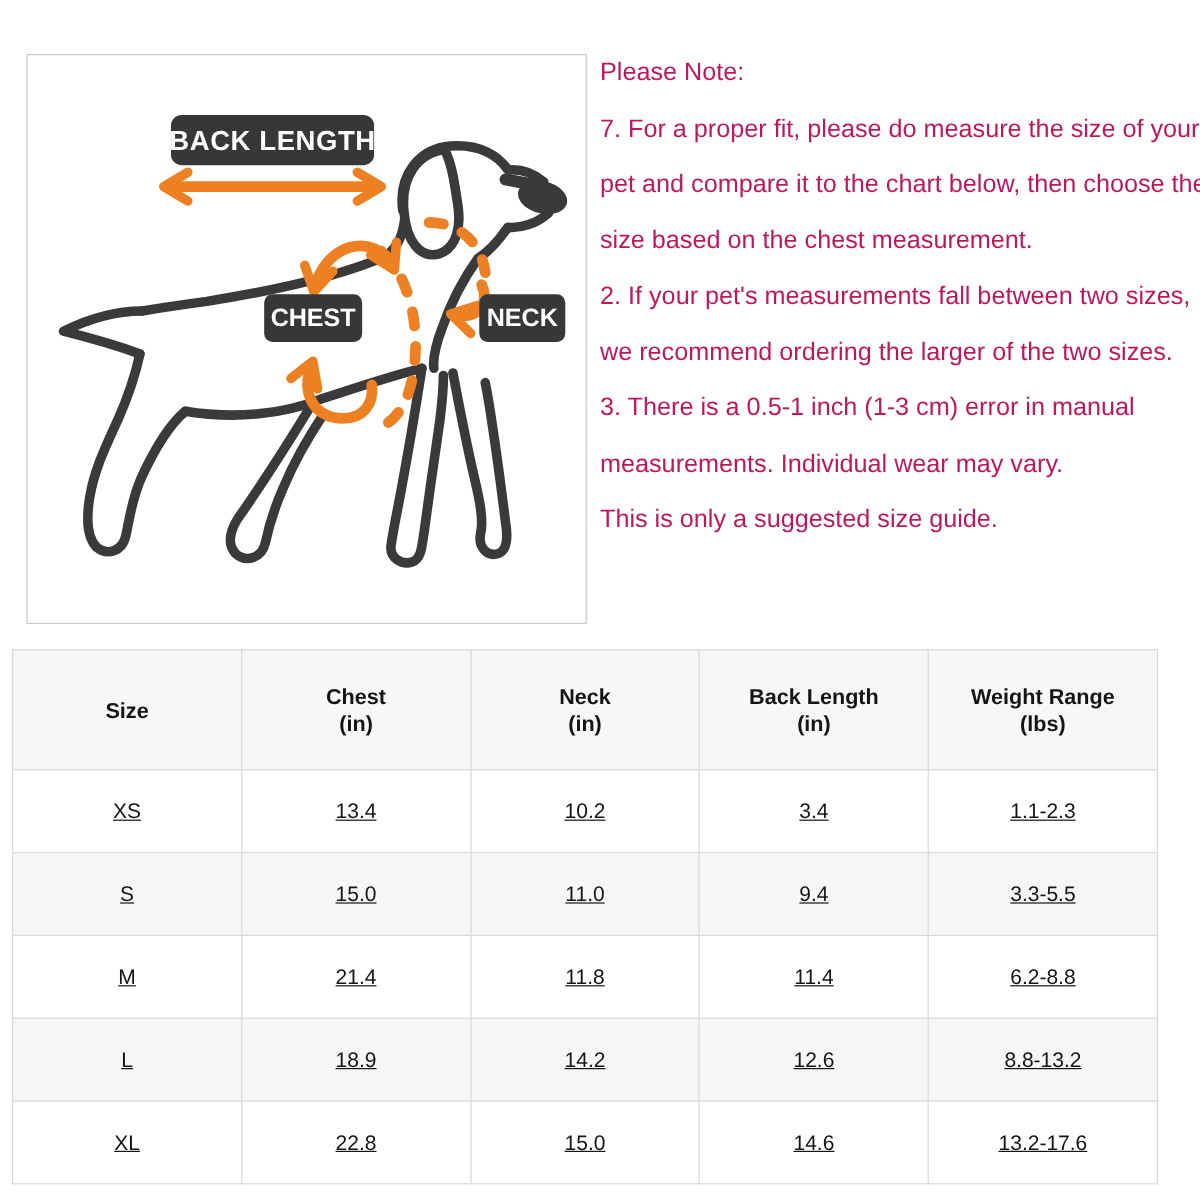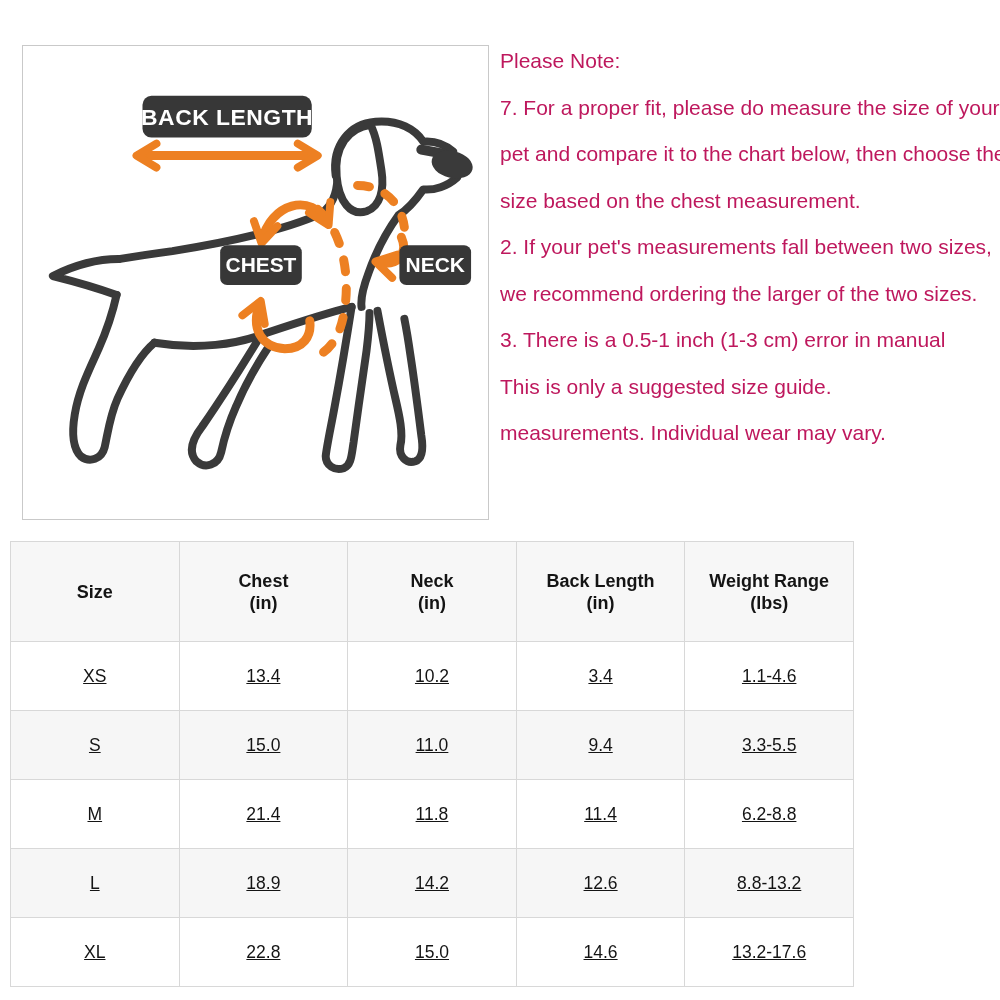--- a/index.html
+++ b/index.html
@@ -13,21 +13,21 @@
     border:1px solid #c9c9c9;box-sizing:border-box;background:#fff;
   }
   .diagram-box svg{display:block;width:100%;height:100%;}
   
   .notes{position:absolute;left:500px;top:38px;width:500px;}
   .note-line{
     font-size:21px;line-height:46.5px;white-space:nowrap;color:#be185d;
   }
   
   table.size-table{
-    position:absolute;left:10px;top:541px;width:844px;
+    position:absolute;left:10px;top:541px;width:955px;
     border-collapse:collapse;table-layout:fixed;background:#fff;
   }
   .size-table th,.size-table td{
     border:1px solid #d8d8d8;text-align:center;vertical-align:middle;
     padding:0;color:#141414;
   }
   .size-table thead th{
     height:99px;background:#f7f7f7;font-weight:bold;font-size:18px;line-height:22px;
   }
   .size-table tbody td{height:68px;font-size:17.5px;background:#ffffff;text-decoration:underline;}
@@ -98,22 +98,22 @@
 </div>
 
 <div class="notes">
   <div class="note-line">Please Note:</div>
   <div class="note-line">7. For a proper fit, please do measure the size of your</div>
   <div class="note-line">pet and compare it to the chart below, then choose the</div>
   <div class="note-line">size based on the chest measurement.</div>
   <div class="note-line">2. If your pet's measurements fall between two sizes,</div>
   <div class="note-line">we recommend ordering the larger of the two sizes.</div>
   <div class="note-line">3. There is a 0.5-1 inch (1-3 cm) error in manual</div>
+  <div class="note-line">measurements. Individual wear may vary.</div>
   <div class="note-line">This is only a suggested size guide.</div>
-  <div class="note-line">measurements. Individual wear may vary.</div>
 </div>
 
 <table class="size-table">
   <thead>
     <tr>
       <th>
         <div>Size</div>
         <div></div>
       </th>
       <th>
@@ -133,21 +133,21 @@
         <div>(lbs)</div>
       </th>
     </tr>
   </thead>
   <tbody>
     <tr>
       <td>XS</td>
       <td>13.4</td>
       <td>10.2</td>
       <td>3.4</td>
-      <td>1.1-4.6</td>
+      <td>1.1-2.3</td>
     </tr>
     <tr class="striped">
       <td>S</td>
       <td>15.0</td>
       <td>11.0</td>
       <td>9.4</td>
       <td>3.3-5.5</td>
     </tr>
     <tr>
       <td>M</td>

